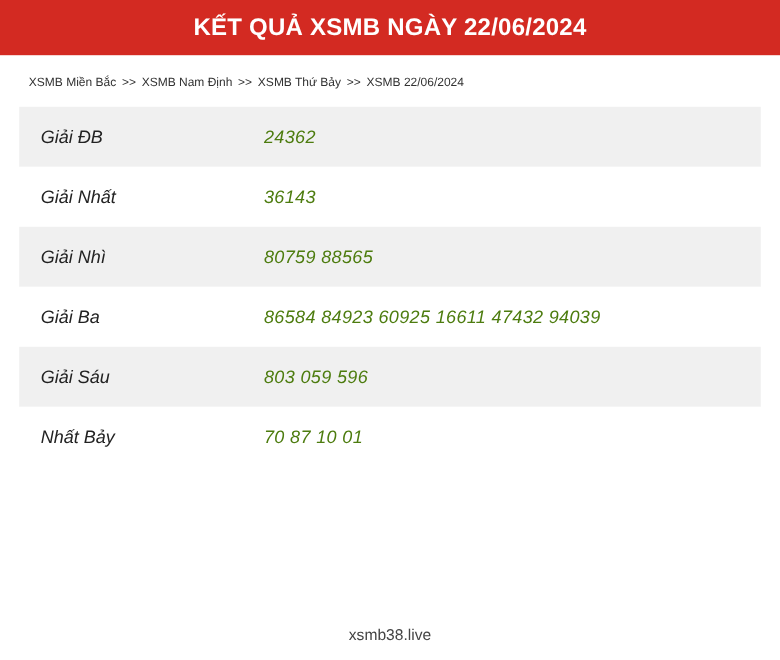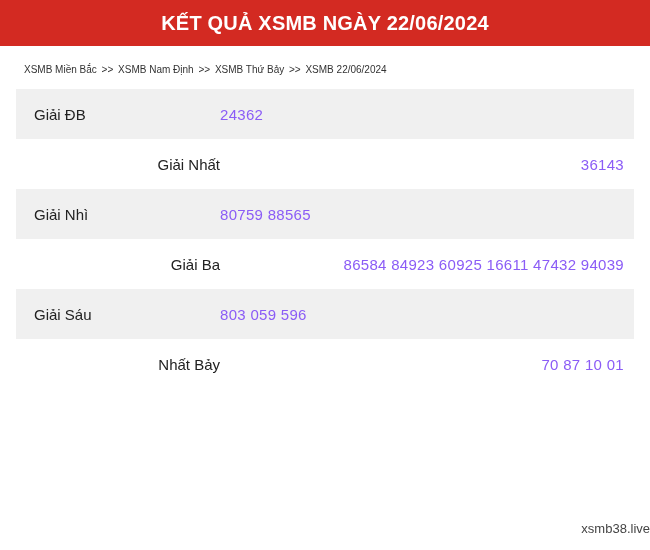--- a/index.html
+++ b/index.html
@@ -54,43 +54,43 @@
     width: calc(100% - 32px);
   }
   .results tr {
     height: 50px;
   }
   .results tr.odd {
     background: #f0f0f0;
   }
   .results tr.even {
     background: #ffffff;
-    text-align: right;
   }
   .results td {
     padding: 0;
     vertical-align: middle;
     font-size: 15px;
+    font-style: italic;
   }
   .results td.label {
     width: 186px;
     padding-left: 18px;
     color: #222222;
   }
   .results td.value {
-    color: #8b5cf6;
+    color: #4d7c0f;
     letter-spacing: 0.3px;
     padding-right: 10px;
   }
   .footer {
     position: absolute;
     left: 0;
     right: 0;
     bottom: 14px;
-    text-align: right;
+    text-align: center;
     font-size: 13px;
     color: #444444;
   }
 </style>
 </head>
 <body>
 
 <div class="page">
 
   <div class="header-bar">

